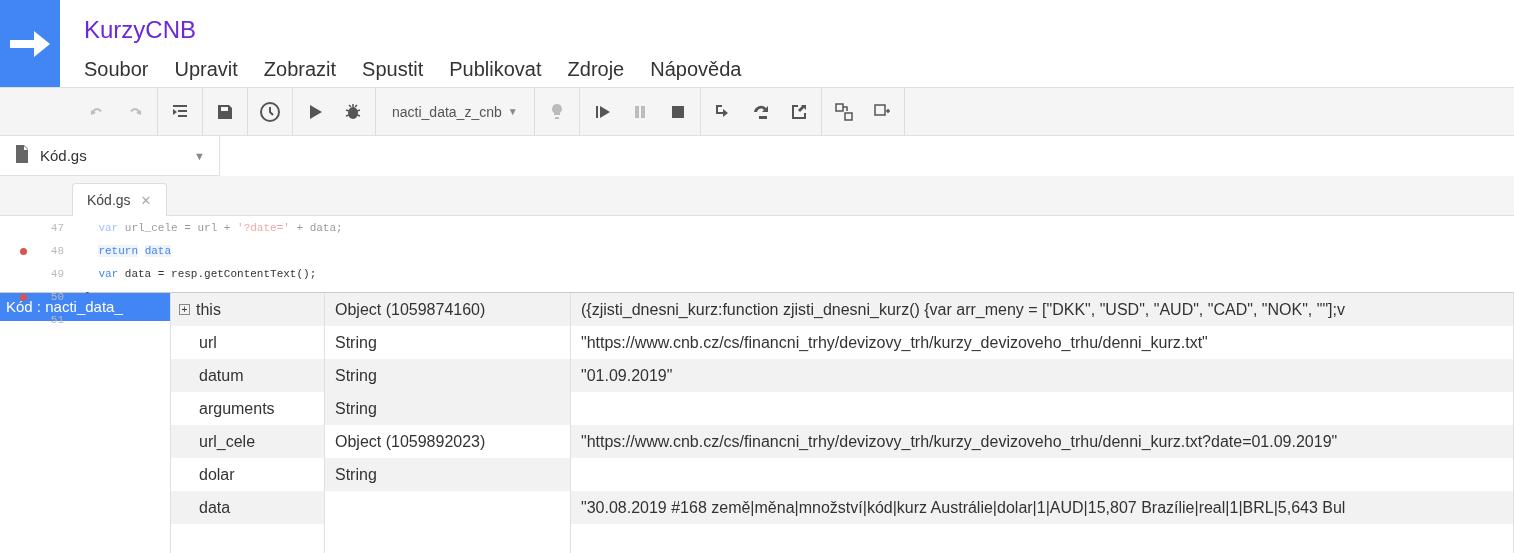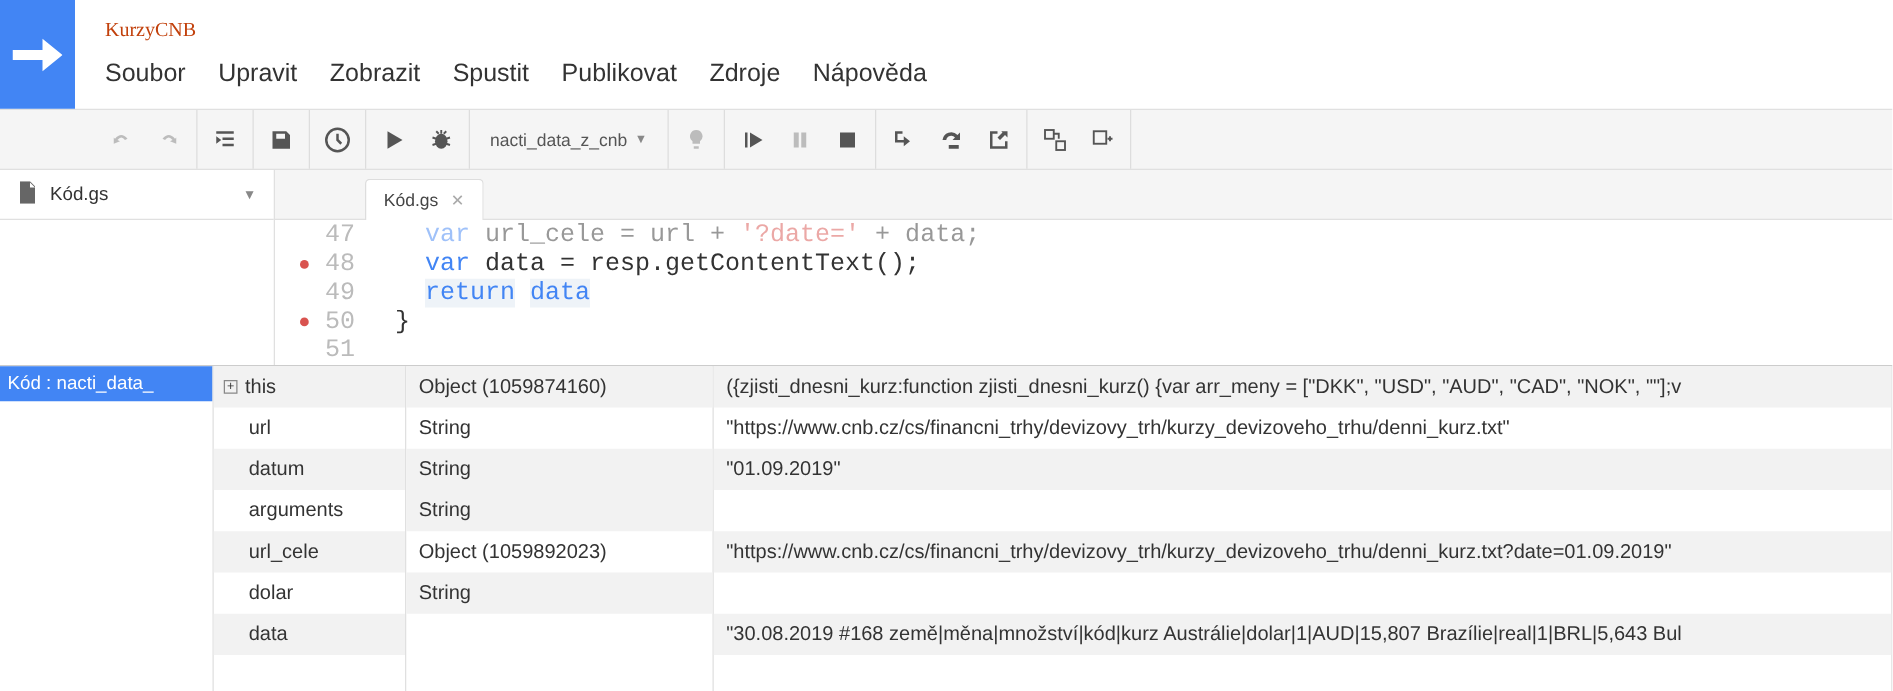--- a/index.html
+++ b/index.html
@@ -2,43 +2,43 @@
 <html><head>
   <meta charset="utf-8">
   <style>
     * { box-sizing: border-box; margin: 0; padding: 0; }
     body { font-family: Arial, sans-serif; font-size: 14px; color: #333; background: #fff; width: 1514px; height: 553px; overflow: hidden; }
     
     .header { display: flex; align-items: stretch; height: 88px; border-bottom: 1px solid #e0e0e0; }
     .logo-box { width: 60px; background: #4285f4; display: flex; align-items: center; justify-content: center; }
     .logo-box svg { fill: #fff; }
     .header-right { flex: 1; padding-left: 24px; }
-    .title { font-size: 16px; font-weight: 400; color: #c2410c; padding-top: 16px; font-family: Liberation Serif, serif; }
+    .title { font-size: 24px; font-weight: 400; color: #6d28d9; padding-top: 16px; }
     .menu-bar { display: flex; gap: 26px; padding-top: 14px; }
     .menu-item { font-size: 20px; color: #333; cursor: pointer; }
     
     .toolbar { display: flex; align-items: center; height: 48px; border-bottom: 1px solid #e0e0e0; background: #f5f5f5; padding-left: 75px; }
     .tb-group { display: flex; align-items: center; height: 100%; border-right: 1px solid #ddd; padding: 0 10px; gap: 14px; }
     .tb-btn { width: 24px; height: 24px; display: flex; align-items: center; justify-content: center; cursor: pointer; fill: #555; color: #555; }
     .tb-btn.disabled { opacity: 0.35; cursor: default; }
     .tb-select { display: flex; align-items: center; gap: 6px; font-size: 14px; color: #555; cursor: pointer; padding: 0 6px;}
     .tb-select .caret { font-size: 10px; color: #888; }
     
-    .main { display: flex; height: 157px; border-bottom: 1px solid #ccc; }
+    .main { display: flex; height: 157px; border-bottom: 1px solid #ccc; flex-direction: column; }
     .file-panel { width: 220px; border-right: 1px solid #e0e0e0; }
     .file-header { height: 40px; display: flex; align-items: center; padding: 0 14px; border-bottom: 1px solid #e0e0e0; gap: 10px; }
     .file-header .caret { margin-left: auto; color: #888; font-size: 11px; cursor: pointer; }
     .file-name { font-size: 15px; color: #333; }
     
     .editor-panel { flex: 1; display: flex; flex-direction: column; }
     .tabs-row { height: 40px; display: flex; align-items: flex-end; padding-left: 72px; border-bottom: 1px solid #e0e0e0; background: #f5f5f5; }
     .tab { background: #fff; border: 1px solid #ddd; border-bottom: none; border-radius: 4px 4px 0 0; padding: 8px 14px; display: flex; align-items: center; gap: 10px; font-size: 14px; color: #444; position: relative; top: 1px; }
     .tab .close-x { color: #aaa; font-size: 13px; cursor: pointer; }
     
-    .code-area { flex: 1; display: flex; font-family: 'Courier New', monospace; font-size: 20px; overflow: hidden; padding-top: 1px; }
+    .code-area { flex: 1; display: flex; font-family: 'Courier New', monospace; font-size: 11px; overflow: hidden; padding-top: 1px; }
     .gutter { width: 72px; text-align: right; padding-right: 8px; color: #bbb; user-select: none; }
     .gutter-line { height: 23px; line-height: 23px; position: relative; }
     .bp-dot { position: absolute; left: 20px; top: 8px; width: 7px; height: 7px; background: #d9534f; border-radius: 50%; }
     .code-lines { flex: 1; }
     .code-line { height: 23px; line-height: 23px; white-space: pre; }
     .code-line.cut { opacity: 0.5; }
     .kw { color: #4285f4; }
     .var { color: #4285f4; }
     .str { color: #d9534f; }
     .fn { color: #333; }
@@ -214,22 +214,22 @@
     <div class="code-area">
       <div class="gutter">
           <div class="gutter-line">47</div>
           <div class="gutter-line">48<span class="bp-dot"></span></div>
           <div class="gutter-line">49</div>
           <div class="gutter-line">50<span class="bp-dot"></span></div>
           <div class="gutter-line">51</div>
         </div>
       <div class="code-lines">
           <div class="code-line cut"><span>    </span><span class="kw">var</span><span> url_cele = url + </span><span class="str">'?date='</span><span> + data;</span></div>
+          <div class="code-line"><span>    </span><span class="kw hl">return</span><span> </span><span class="var hl">data</span></div>
           <div class="code-line"><span>    </span><span class="kw">var</span><span> data = resp.</span><span class="fn">getContentText</span><span>();</span></div>
-          <div class="code-line"><span>    </span><span class="kw hl">return</span><span> </span><span class="var hl">data</span></div>
           <div class="code-line"><span>  }</span></div>
         </div>
     </div>
   </div>
 </div>
 
 <div class="debug">
   <div class="debug-left">
     <div class="debug-left-item">Kód : nacti_data_</div>
   </div>

